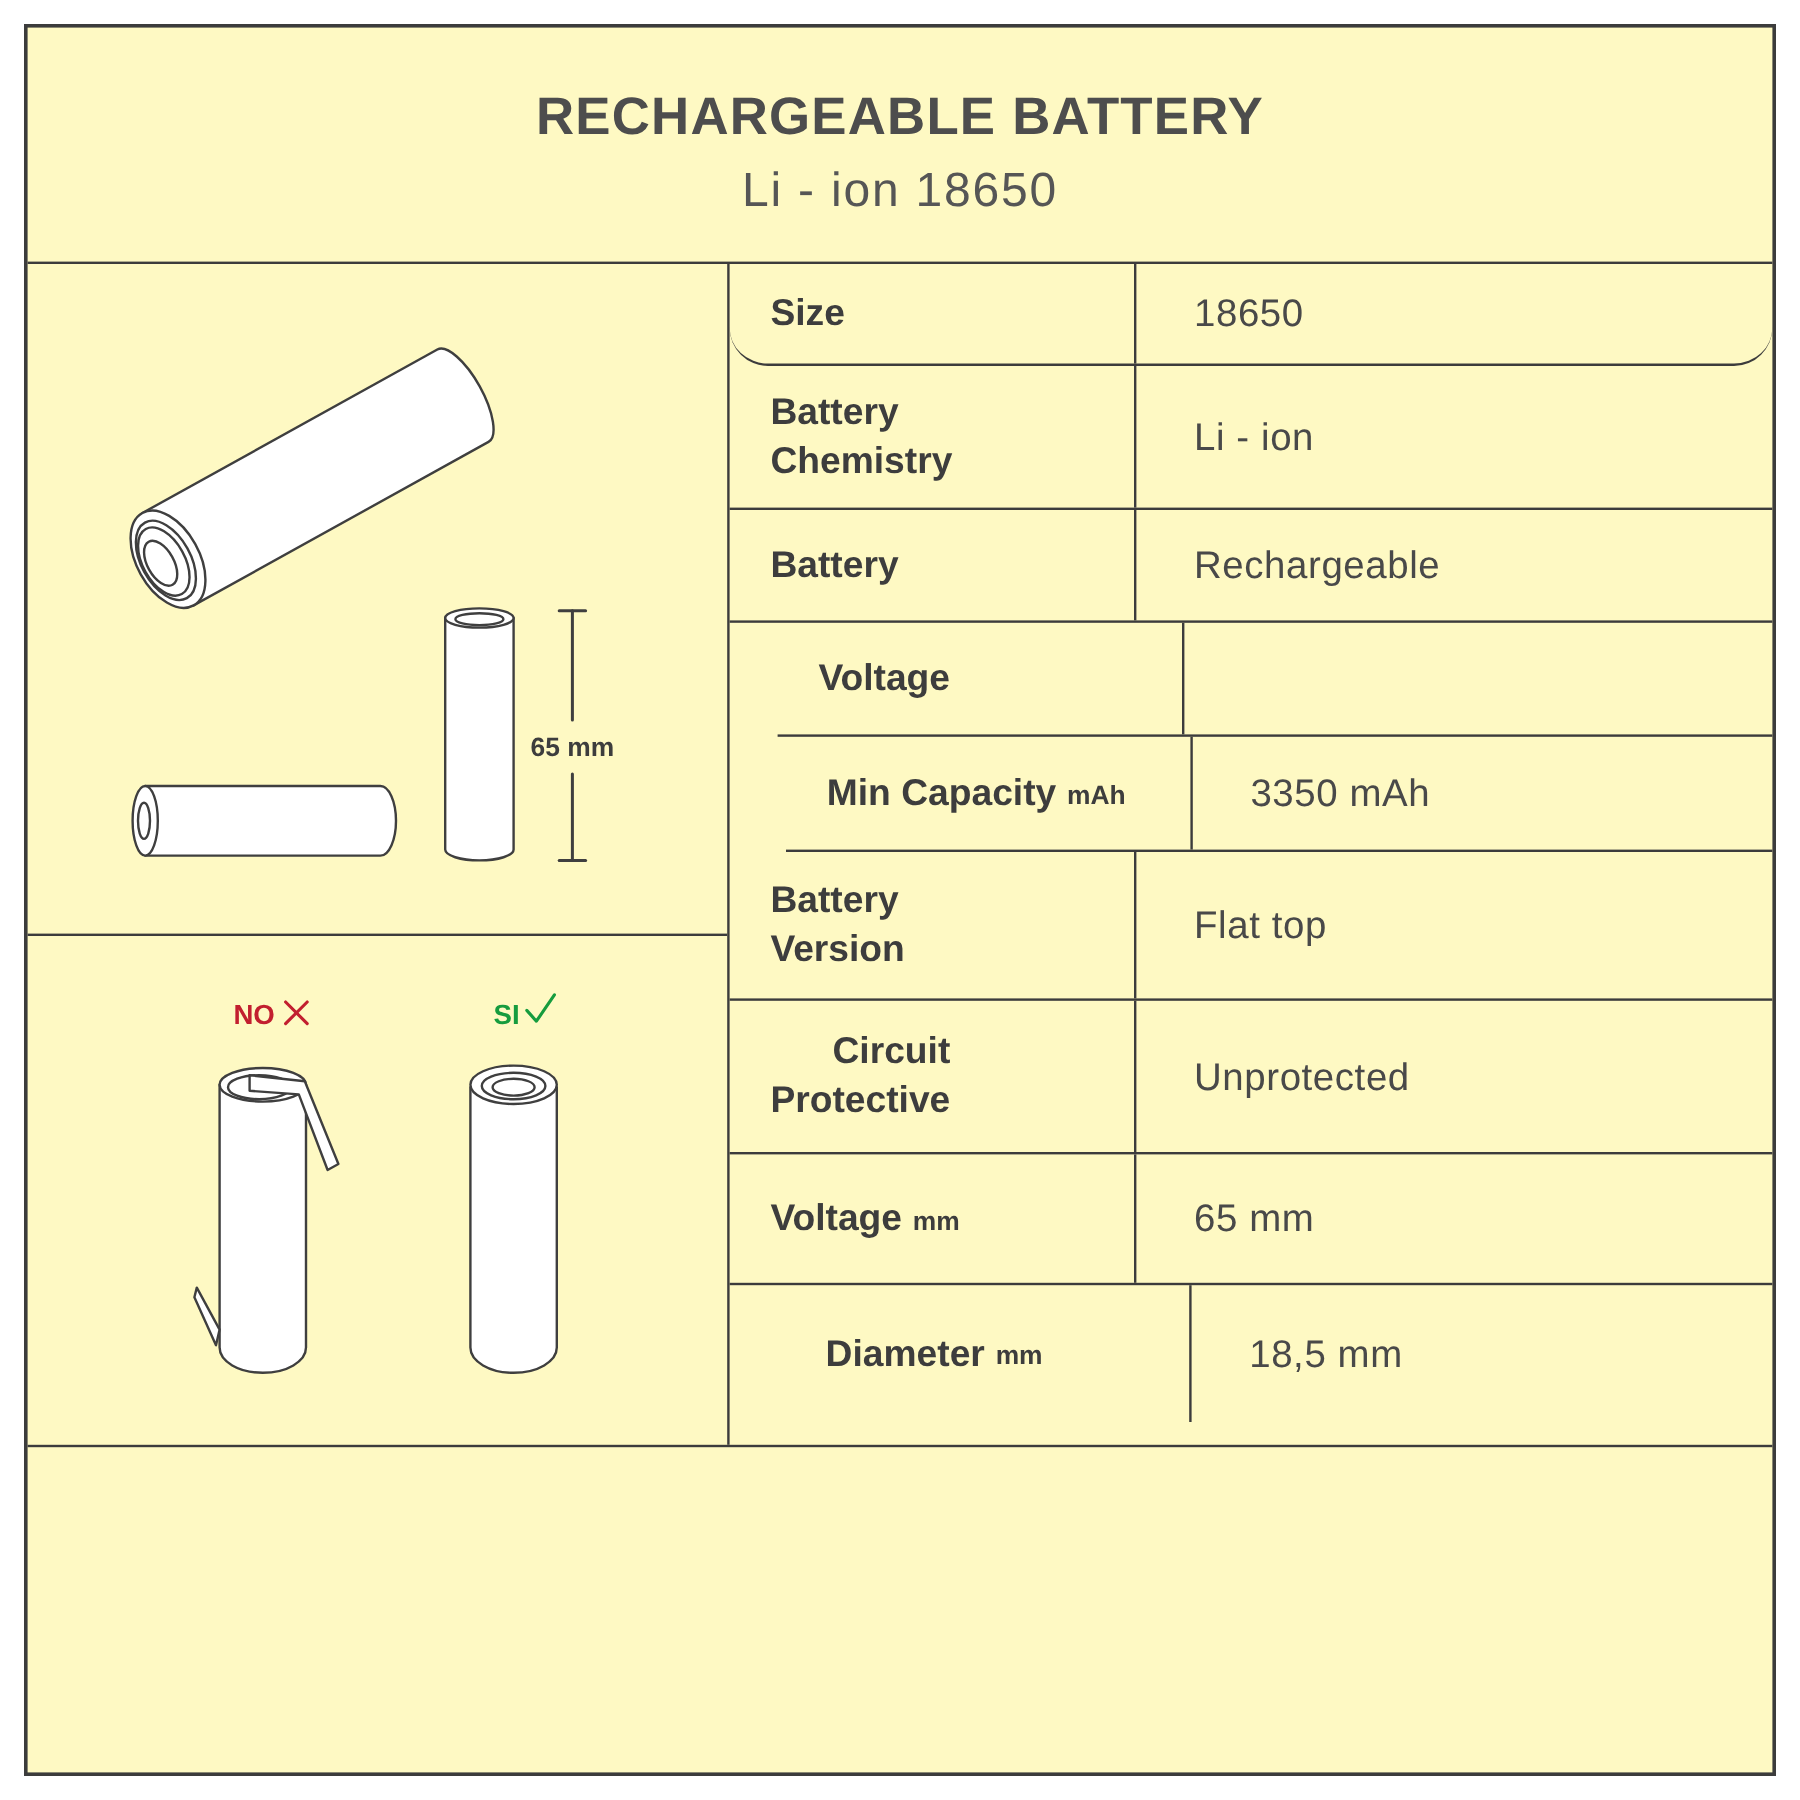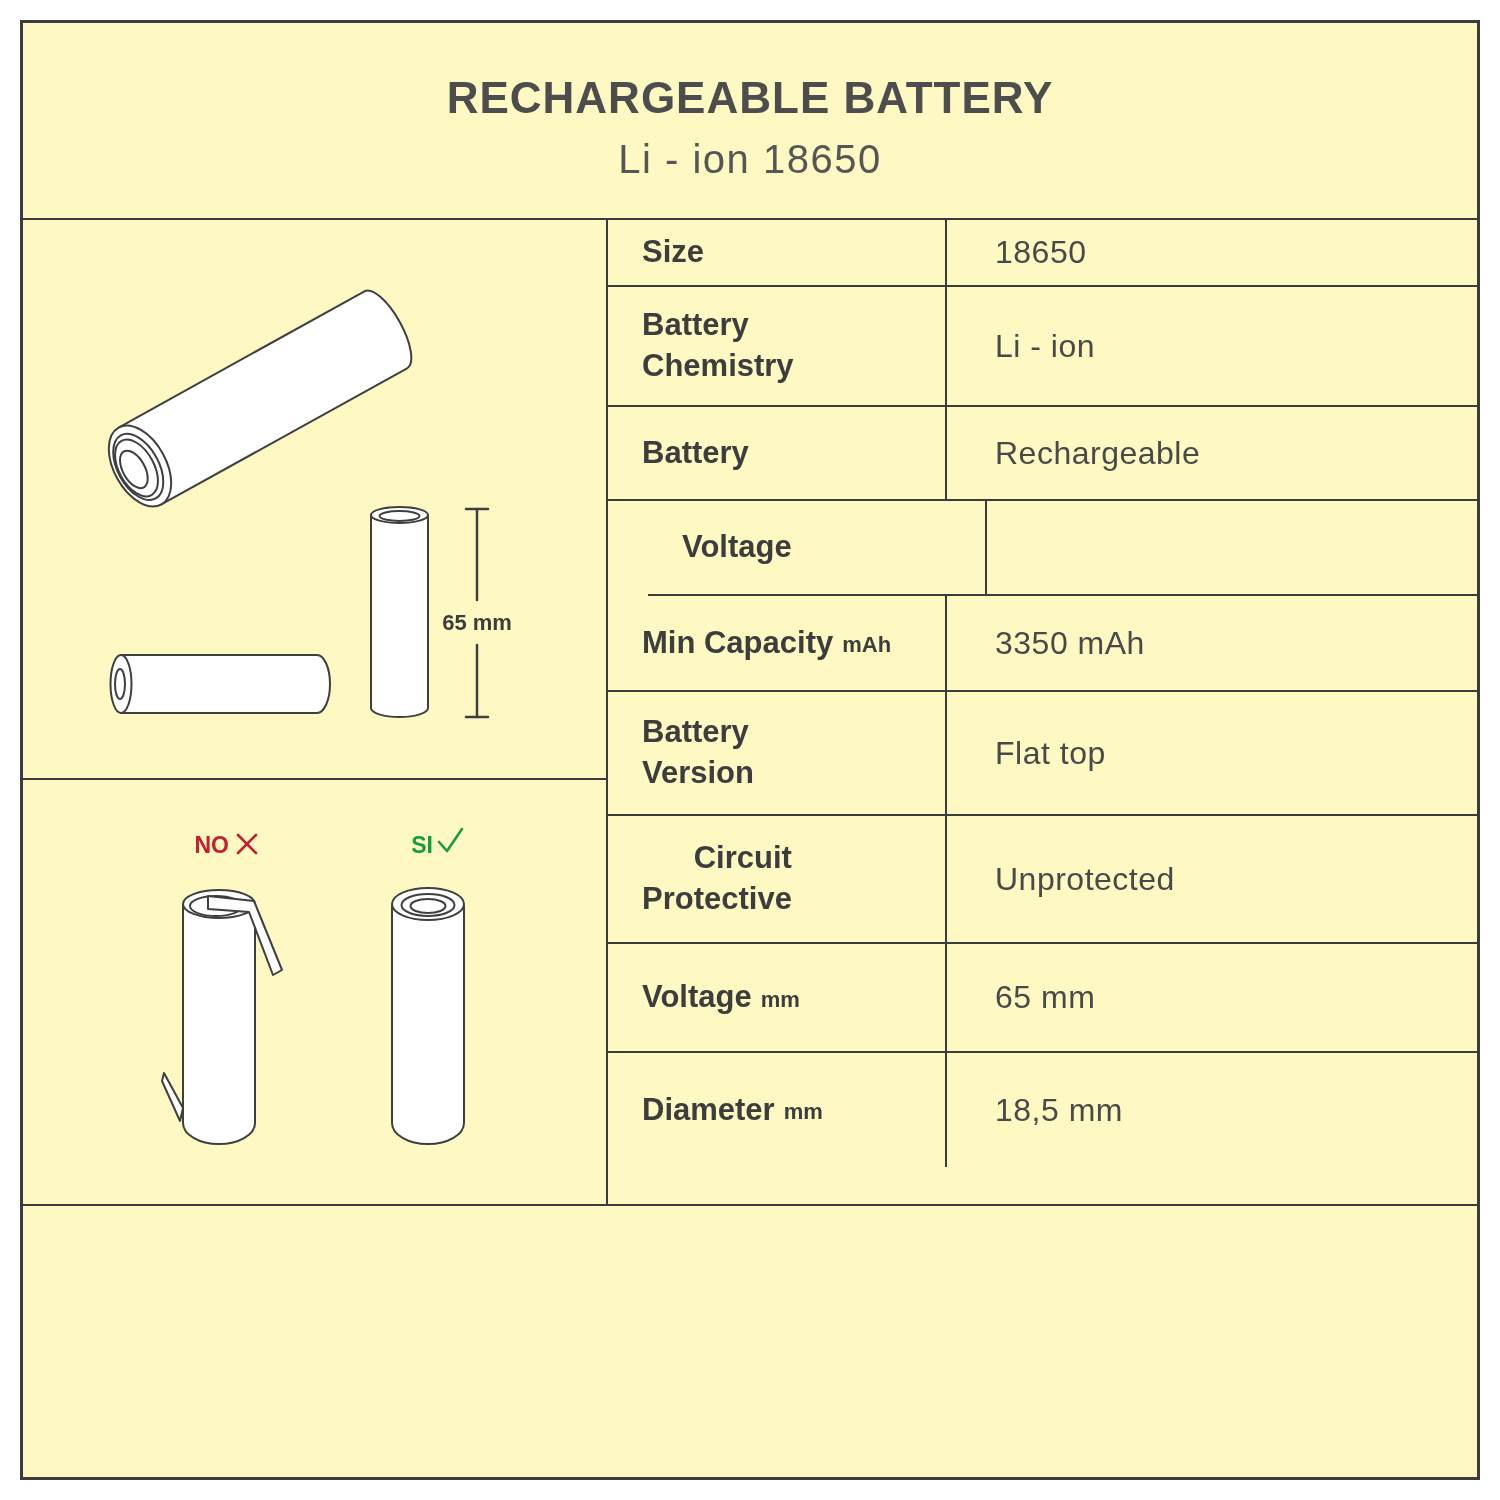--- a/index.html
+++ b/index.html
@@ -44,29 +44,29 @@
   .panel-top{
     height:560px;box-sizing:border-box;
     border-bottom:2px solid #3c3c3c;
   }
   .panel-bottom{height:424px;box-sizing:border-box;}
   svg{display:block;}
   svg text{font-family:"Liberation Sans", sans-serif;}
   
   .spec-table{flex:1;display:flex;flex-direction:column;}
   .t-row{display:flex;flex-direction:row;box-sizing:border-box;border-bottom:2px solid #3c3c3c;}
-  .t-row:nth-child(1){height:67px;}
+  .t-row:nth-child(1){height:85px;border-radius:32px;}
   .t-row:nth-child(2){height:120px;}
   .t-row:nth-child(3){height:94px;}
   .t-row:nth-child(4){height:95px;margin-left:40px;}
-  .t-row:nth-child(5){height:96px;}
+  .t-row:nth-child(5){height:96px;margin-left:47px;}
   .t-row:nth-child(6){height:124px;}
   .t-row:nth-child(7){height:128px;text-align:right;}
   .t-row:nth-child(8){height:109px;}
-  .t-row:nth-child(9){height:114px;border-bottom:none;}
+  .t-row:nth-child(9){height:114px;border-bottom:none;margin-left:46px;}
   .t-label{
     width:339px;box-sizing:border-box;
     border-right:2px solid #3c3c3c;
     padding-left:34px;display:flex;align-items:center;
   }
   .t-label-main{
     font-size:31px;font-weight:bold;color:#3d3d3d;
     line-height:1.32;white-space:pre-line;
   }
   .t-label-suffix{

